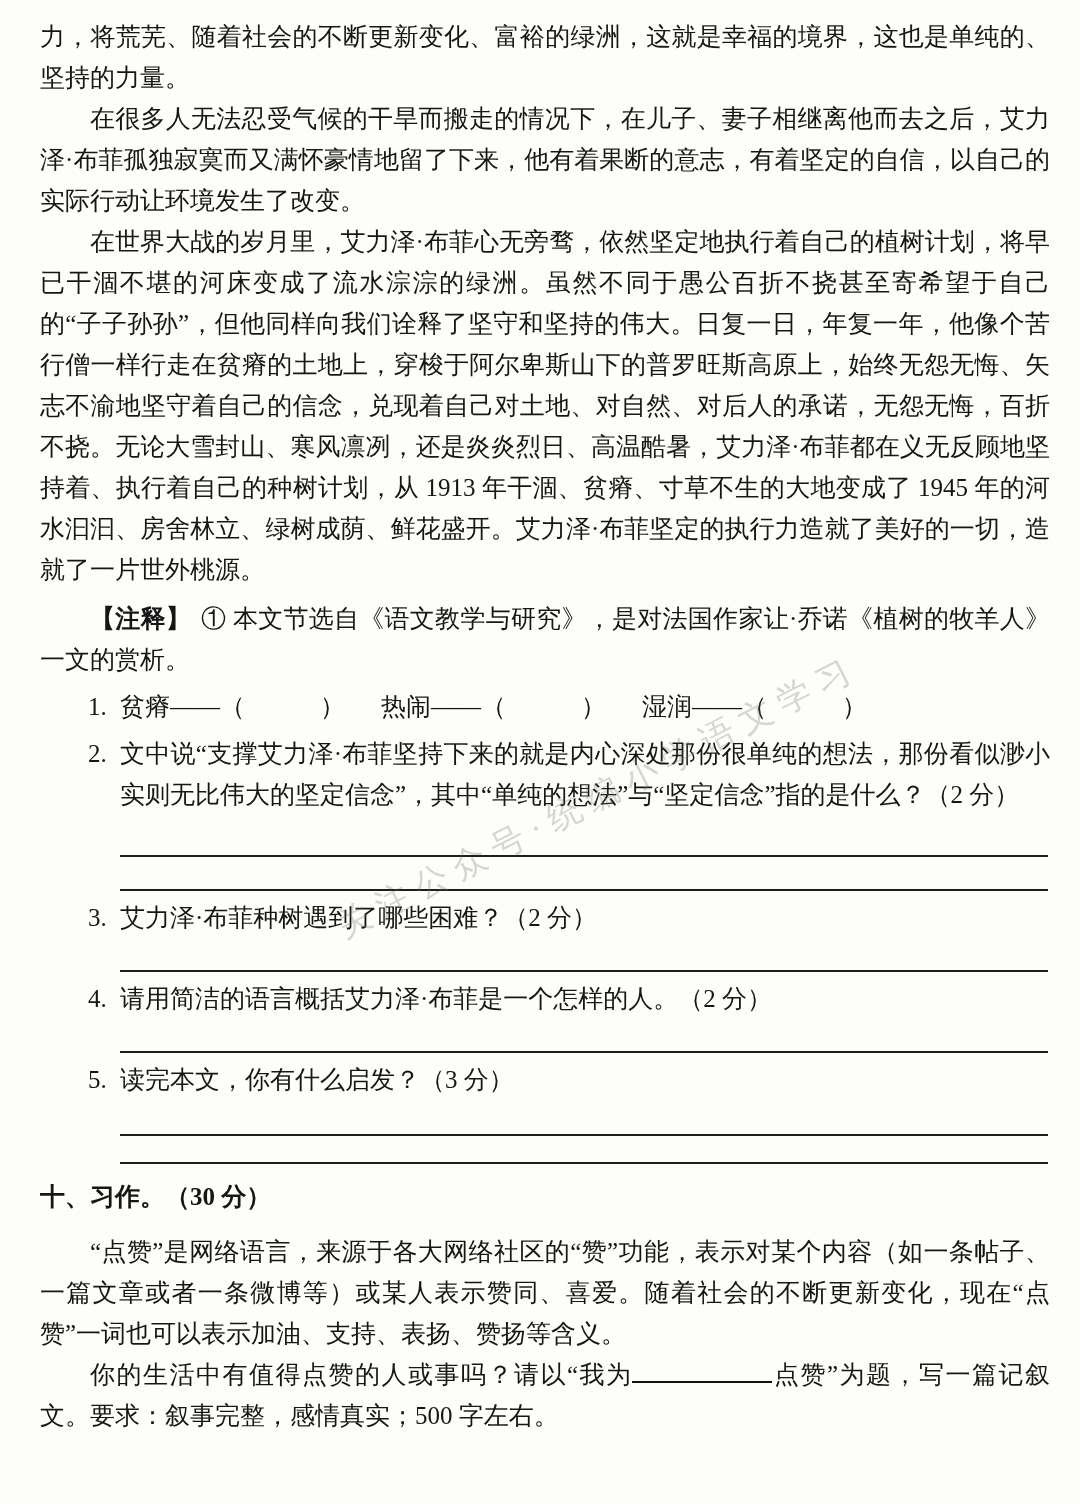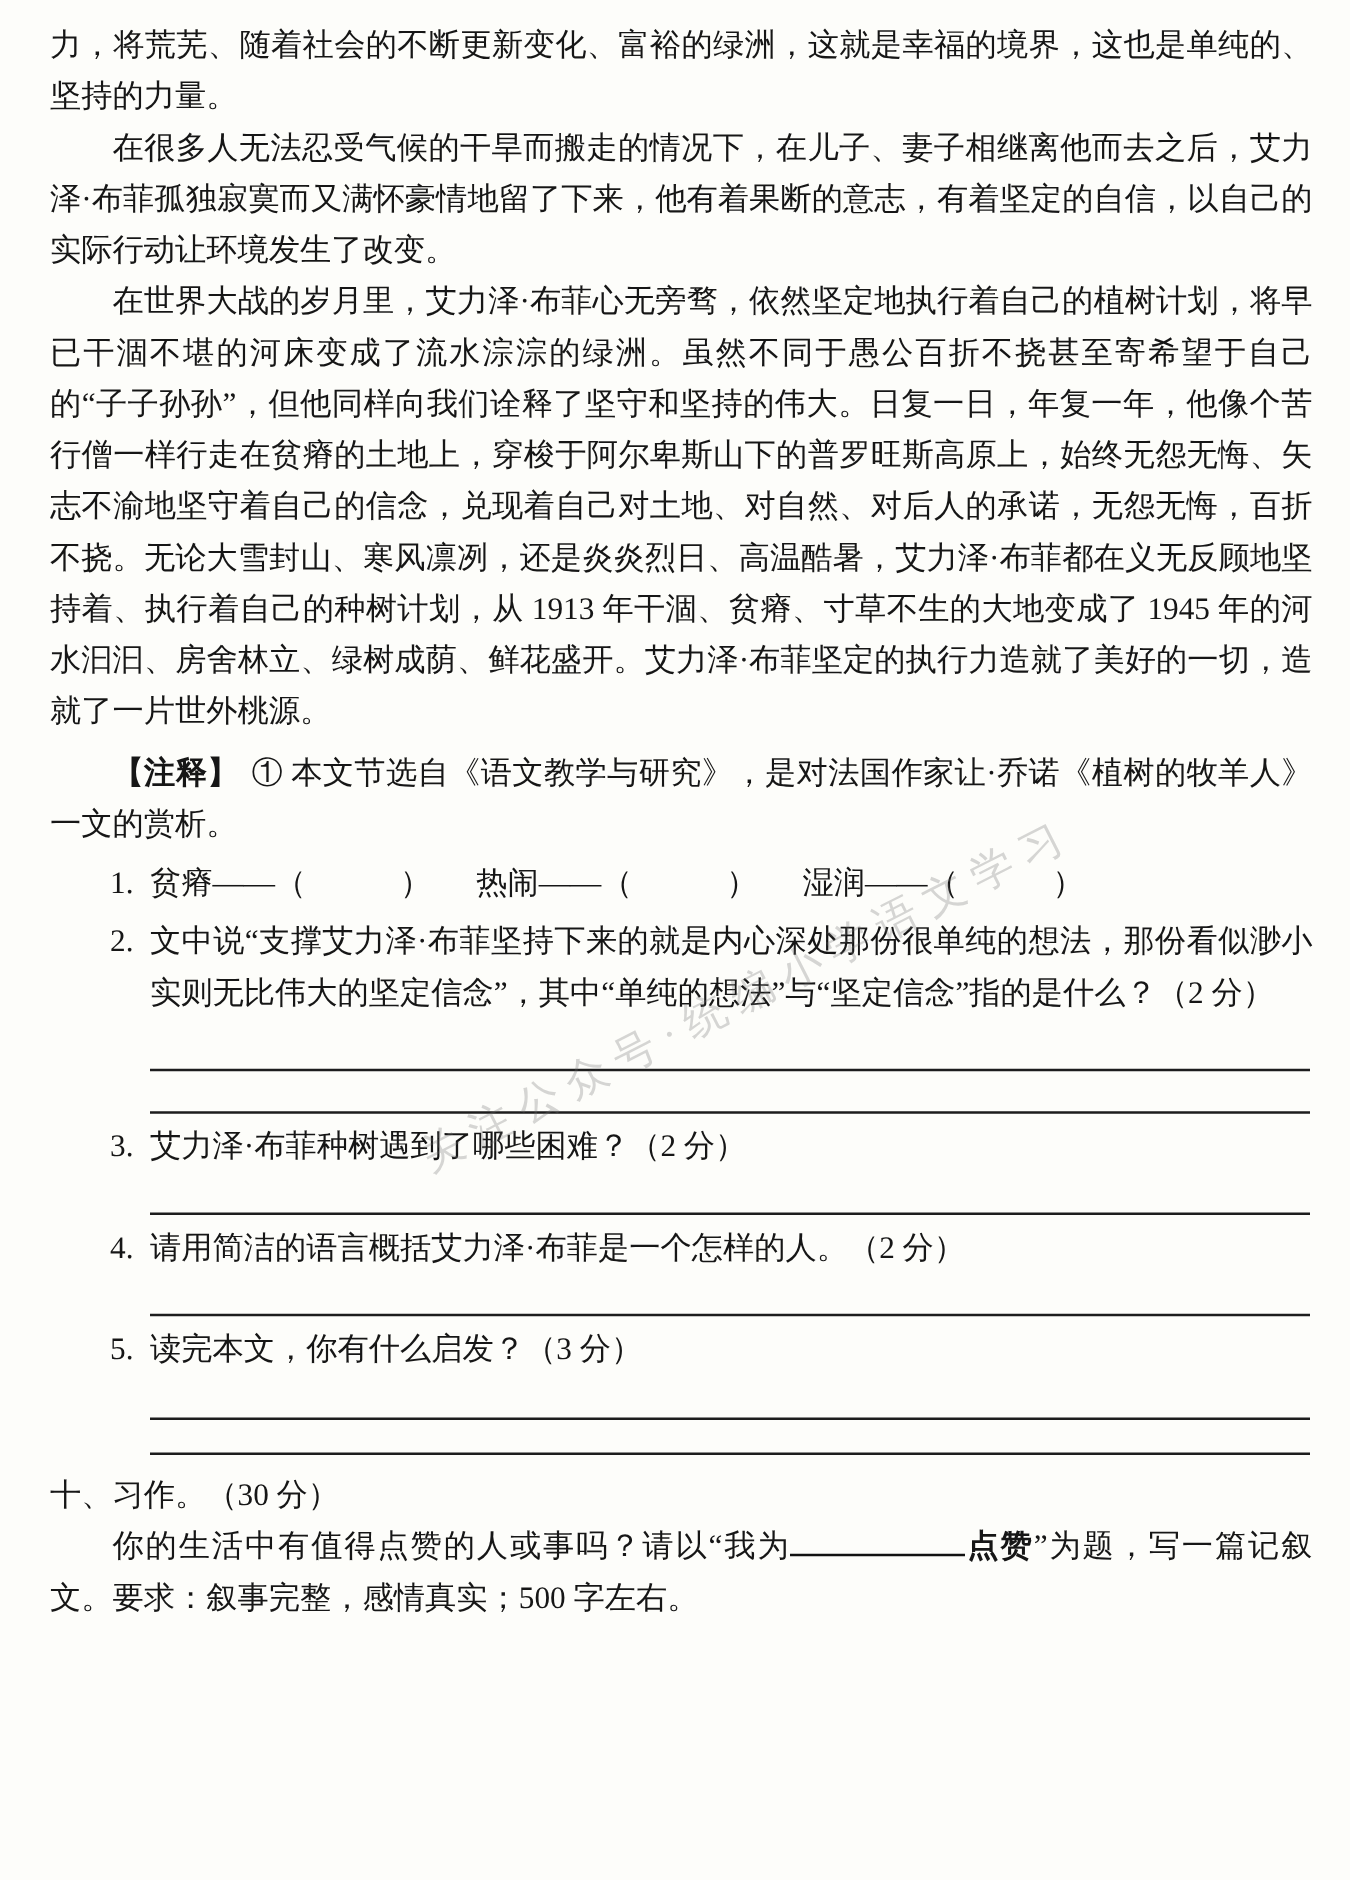--- a/index.html
+++ b/index.html
@@ -24,29 +24,29 @@
   .indent{text-indent:2em;}
   .note{margin-top:8px;}
   .note-label{font-weight:bold;margin-right:10px;}
   .question{position:relative;padding-left:80px;margin-top:6px;text-align:justify;}
   .q-num{position:absolute;left:48px;top:0;}
   .antonym-row{display:flex;gap:36px;flex-wrap:nowrap;}
   .answer-lines{margin-left:80px;margin-right:2px;}
   .answer-lines.after-q{margin-top:8px;}
   .answer-line{height:32px;border-bottom:2px solid #1d1d1d;}
   .answer-lines.tight .answer-line{height:26px;}
-  .section-heading{margin:12px 0 0 0;font-weight:normal;}
+  .section-heading{margin:12px 0 14px 0;font-weight:bold;}
   .comp-final .title-blank{
     display:inline-block;
     width:140px;
     border-bottom:2px solid #111;
     height:1em;
     vertical-align:baseline;
   }
-  .blank-word{font-weight:bold;}
+  .blank-word{font-weight:normal;}
   .watermark{
     position:absolute;
     left:330px;top:910px;
     transform:rotate(-27deg);
     transform-origin:0 0;
     font-size:34px;
     letter-spacing:9px;
     color:rgba(110,110,110,0.28);
     white-space:nowrap;
     pointer-events:none;
@@ -106,18 +106,19 @@
     <span class="q-num">5.</span>
     <div class="q-text">读完本文，你有什么启发？（3 分）</div>
   </div>
   <div class="answer-lines tight after-q">
     <div class="answer-line"></div>
     <div class="answer-line"></div>
   </div>
 
   <p class="para section-heading">十、习作。（30 分）</p>
 
+  <p class="para indent">“点赞”是网络语言，来源于各大网络社区的“赞”功能，表示对某个内容（如一条帖子、一篇文章或者一条微博等）或某人表示赞同、喜爱。随着社会的不断更新变化，现在“点赞”一词也可以表示加油、支持、表扬、赞扬等含义。</p>
 
   <p class="para indent comp-final">
     <span>你的生活中有值得点赞的人或事吗？请以“我为</span><span class="title-blank"></span><span class="blank-word">点赞</span><span>”为题，写一篇记叙文。要求：叙事完整，感情真实；500 字左右。</span>
   </p>
 
 </div>
 
 </body></html>

